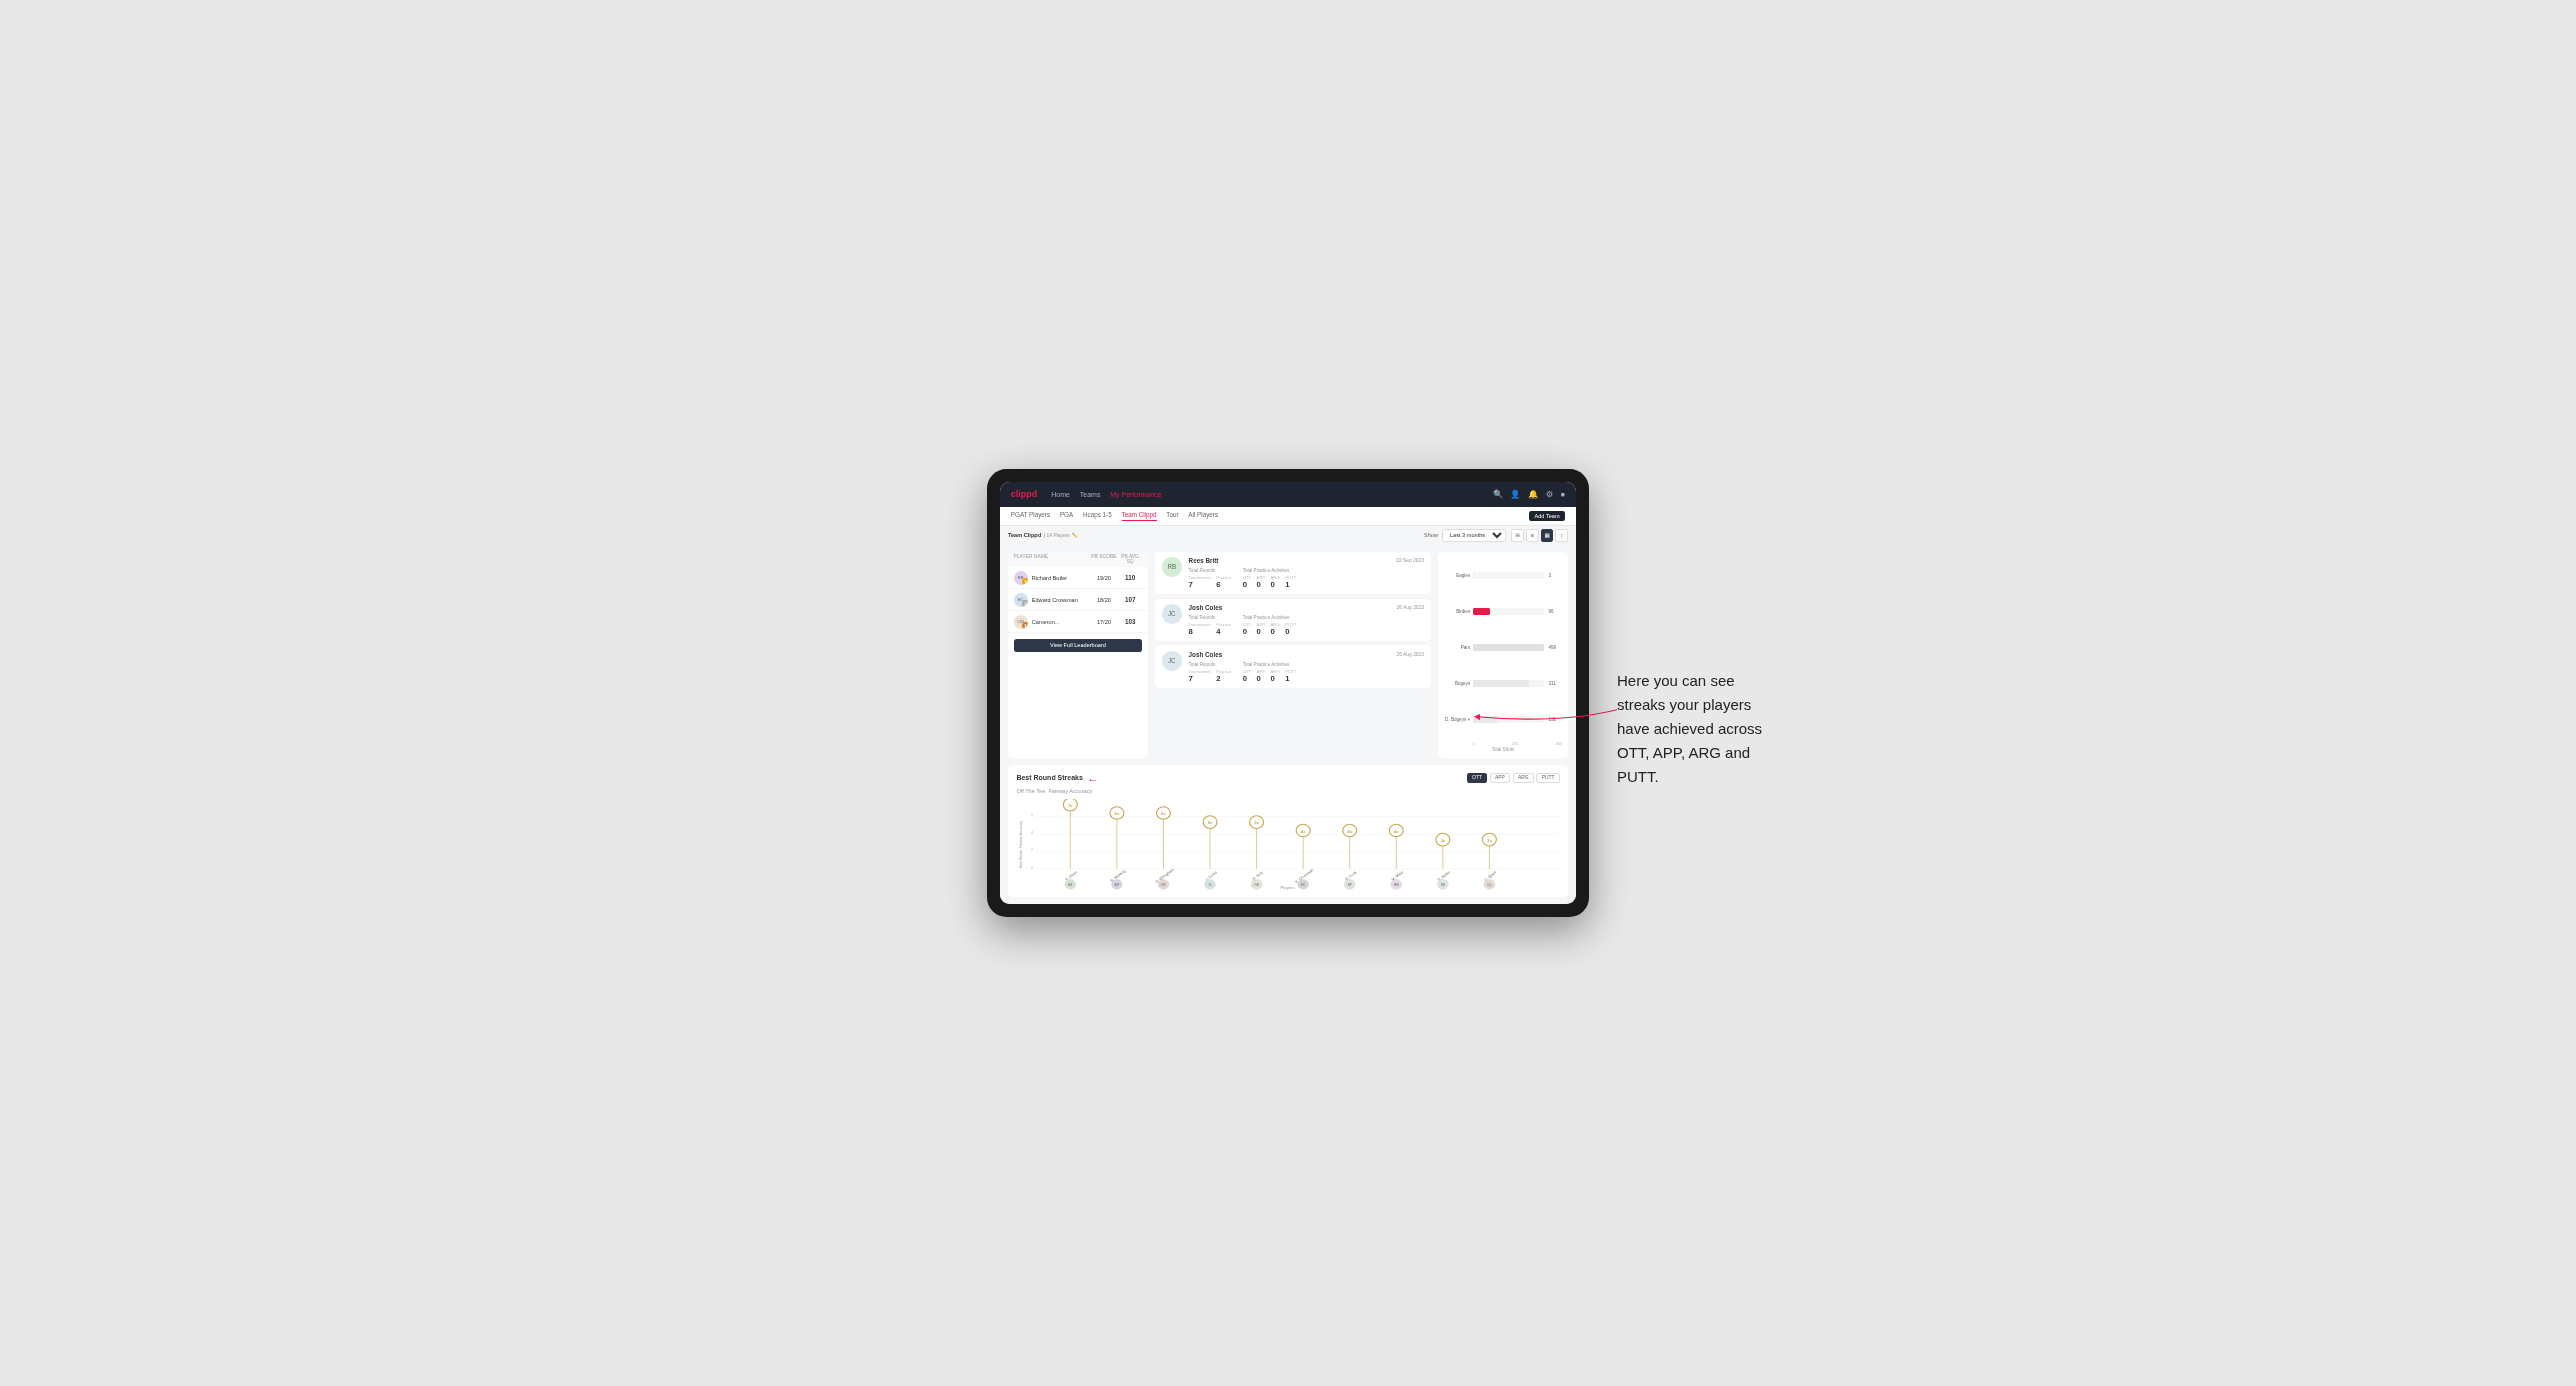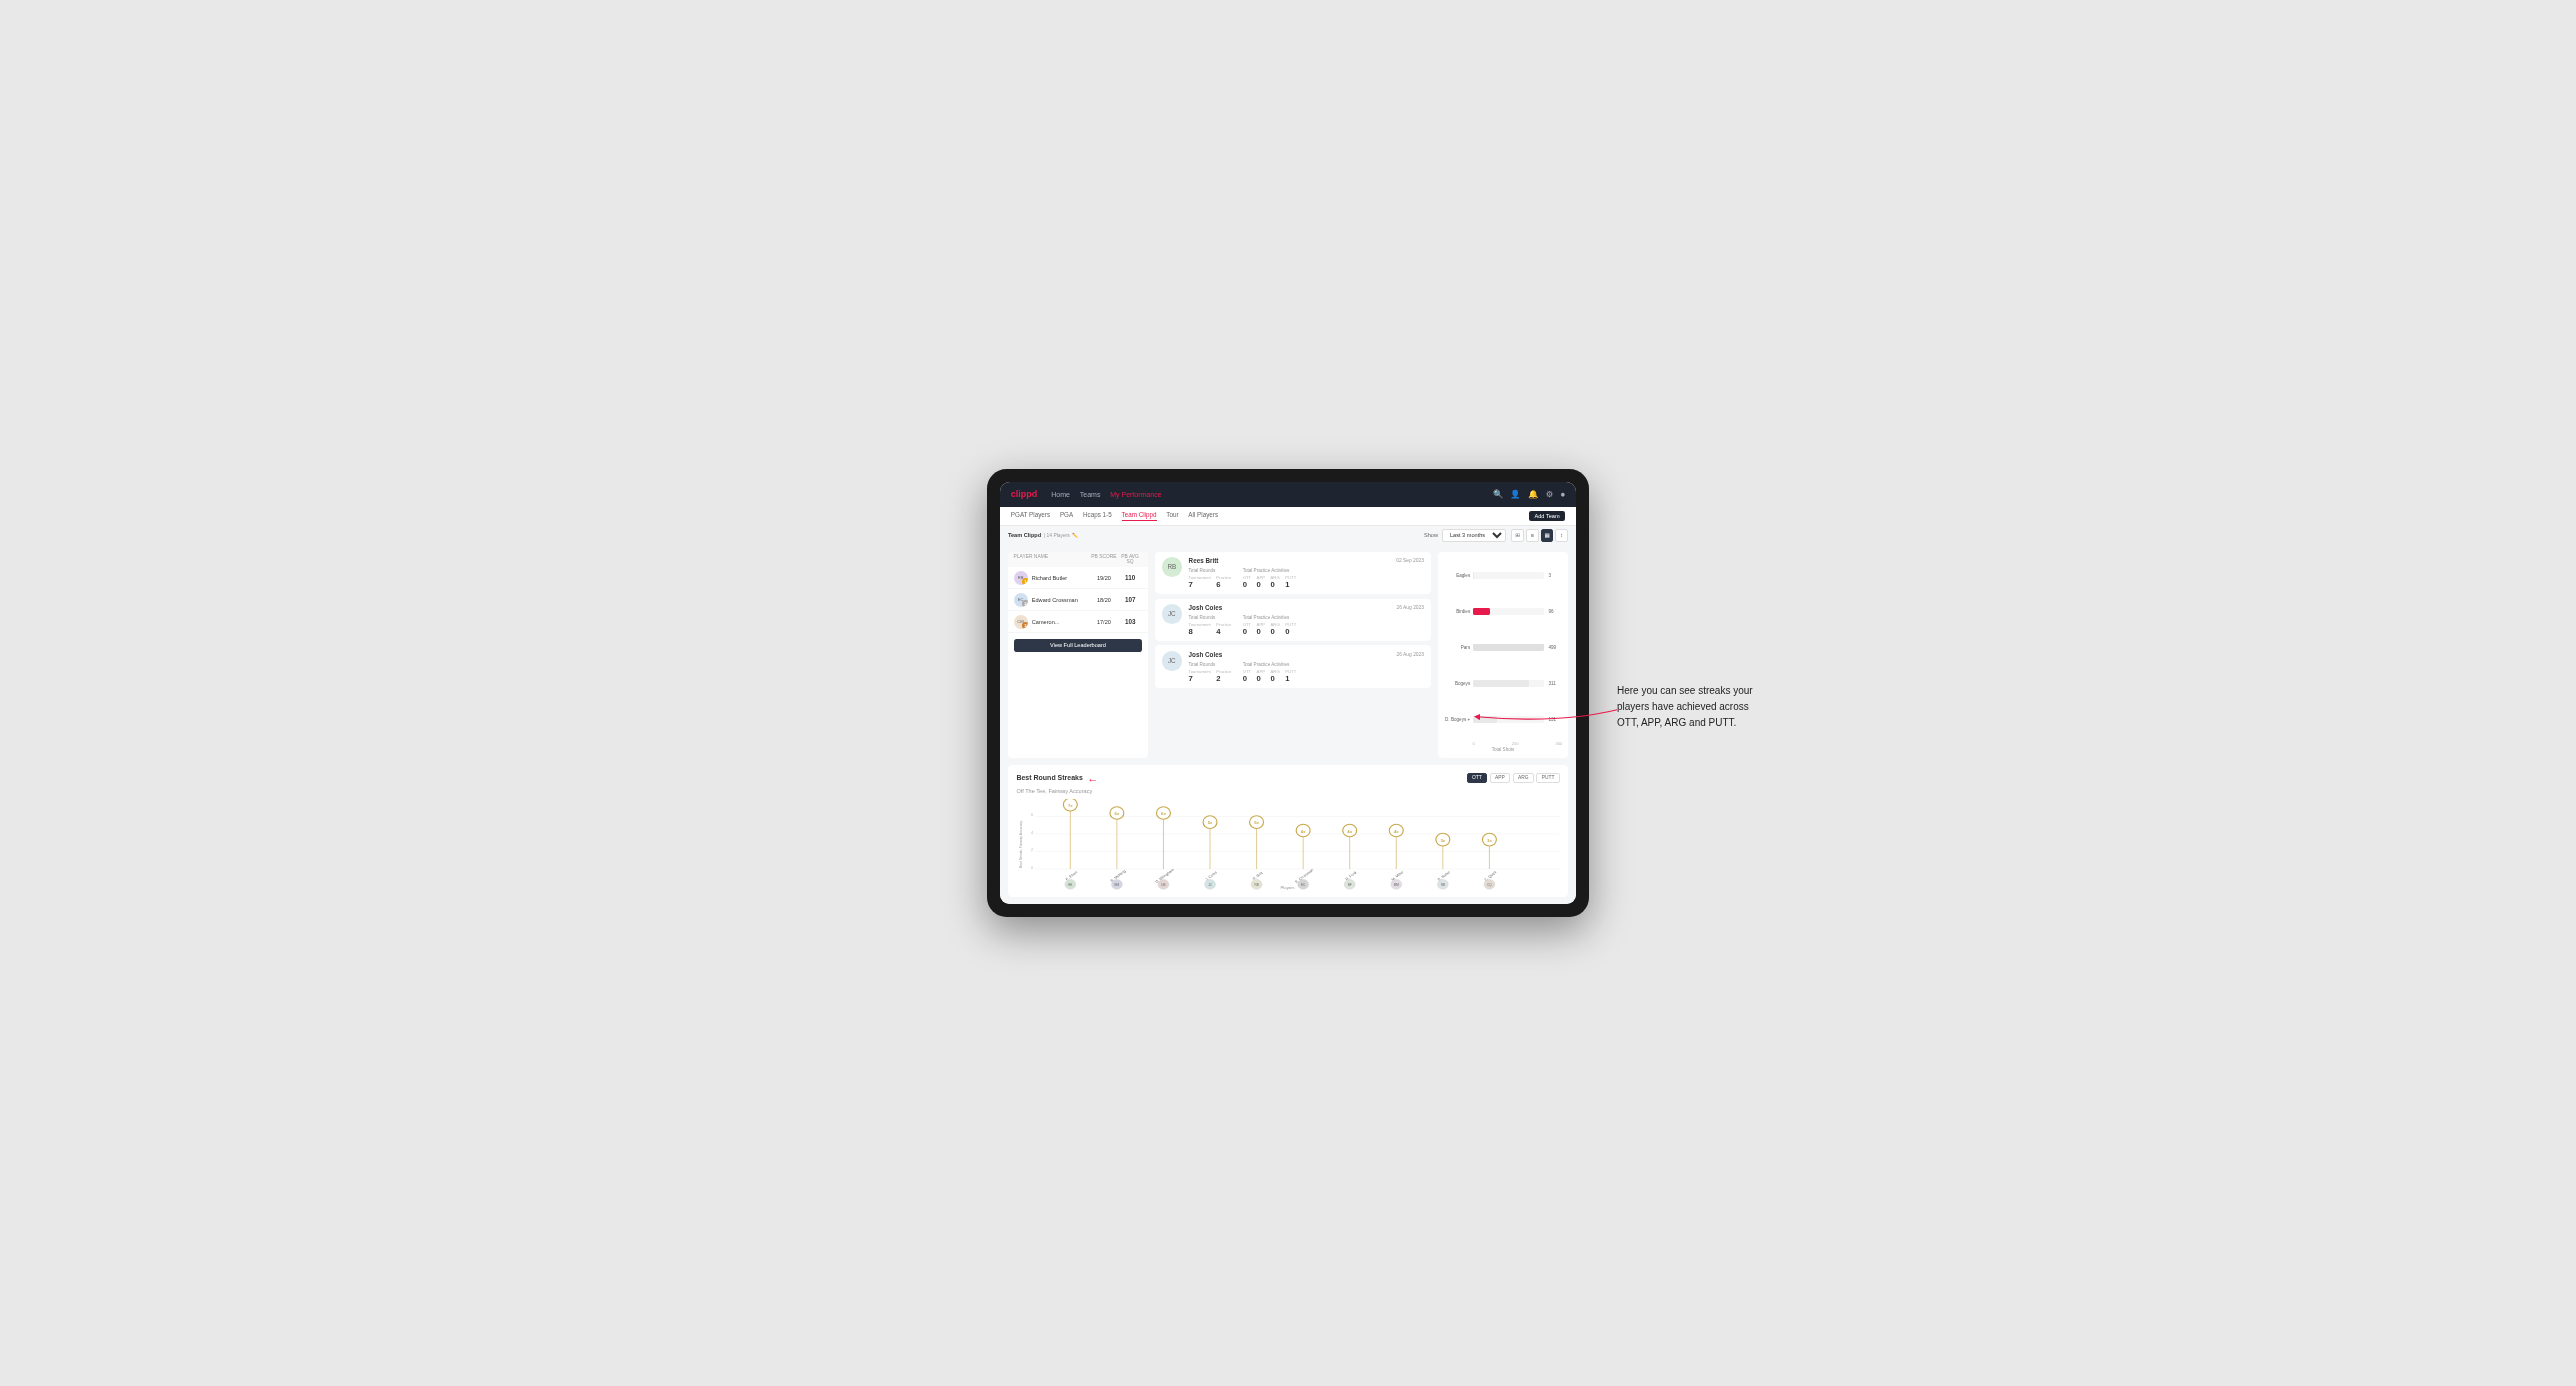--- a/index.html
+++ b/index.html
@@ -444,21 +444,21 @@
       color: #999;
       margin-bottom: 5.6px;
     }
   </style>
 </head>
 <body>
 
 <div style="position: relative; display: flex; justify-content: center; align-items: center; min-height: 100vh;">
 
   <div style="position: absolute; right: calc(50% - 483px); top: 50%; transform: translateY(-20%); width: 154px; z-index: 10;">
-    <p style="font-size: 10px; color: #222; line-height: 1.6; font-family: -apple-system, sans-serif;">Here you can see streaks your players have achieved across OTT, APP, ARG and PUTT.</p>
+    <p style="font-size: 15px; color: #222; line-height: 1.6; font-family: -apple-system, sans-serif;">Here you can see streaks your players have achieved across OTT, APP, ARG and PUTT.</p>
   </div>
 
   <svg style="position: absolute; right: calc(50% - 483px); top: 50%; transform: translateY(-20%); width: 154px; height: 56px; overflow: visible; pointer-events: none; z-index: 9;" viewBox="0 0 220 80">
     <path d="M 0 40 Q -80 60 -200 50" stroke="#e8194b" stroke-width="1.5" fill="none" marker-end="url(#arrowhead)"></path>
     <defs>
       <marker id="arrowhead" markerWidth="6" markerHeight="6" refX="3" refY="3" orient="auto">
         <polygon points="0 0, 6 3, 0 6" fill="#e8194b"></polygon>
       </marker>
     </defs>
   </svg>

